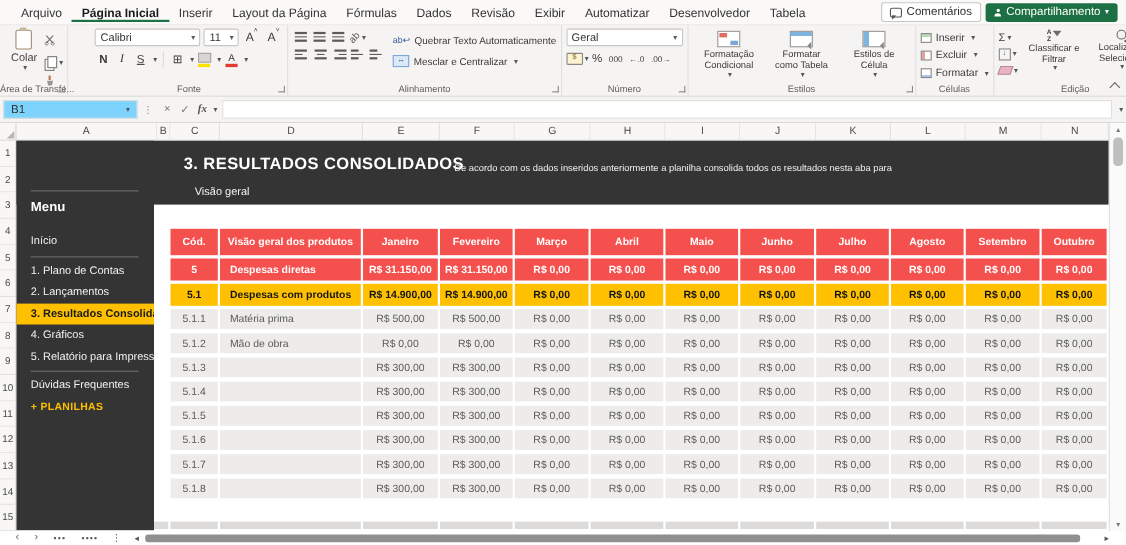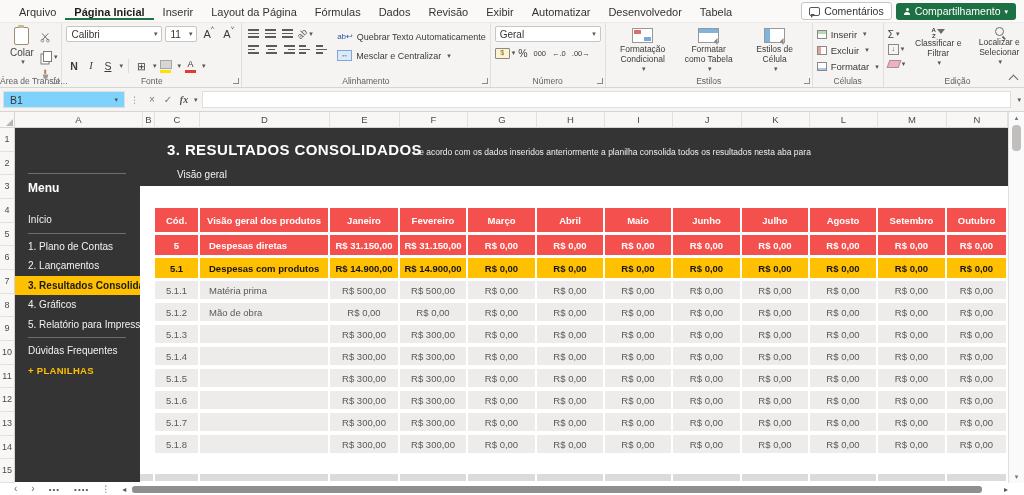--- a/index.html
+++ b/index.html
@@ -201,21 +201,21 @@
         <svg width="11" height="11" viewBox="0 0 16 16">
             <rect x="6" y="1" width="3" height="6" fill="#c27c4f"></rect>
             <path d="M4 8 h8 l-1.5 6 h-5 z" fill="#9a9896"></path>
           </svg>
       </span>
     </div>
     <span class="rlabel">Área de Transfe...</span>
     <span class="launcher"></span>
   </div>
 
-  <div class="rgroup vcol" style="gap:16px;">
+  <div class="rgroup vcol" style="gap:4px;margin-left:20px;">
     <div class="hrow" style="gap:3px;">
       <span class="combo" style="width:96px;">
           <span>Calibri</span>
           <span style="flex:1"></span>
           <span class="dd">▾</span>
         </span>
       <span class="combo" style="width:32px;">
           <span>11</span>
           <span style="flex:1"></span>
           <span class="dd">▾</span>

